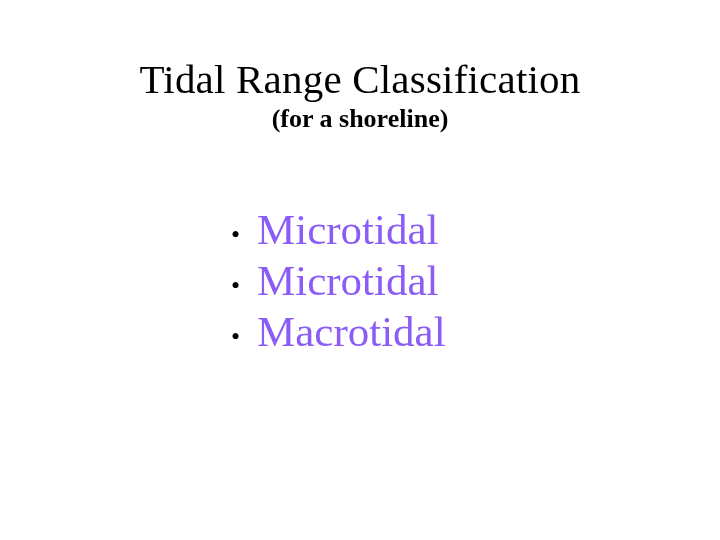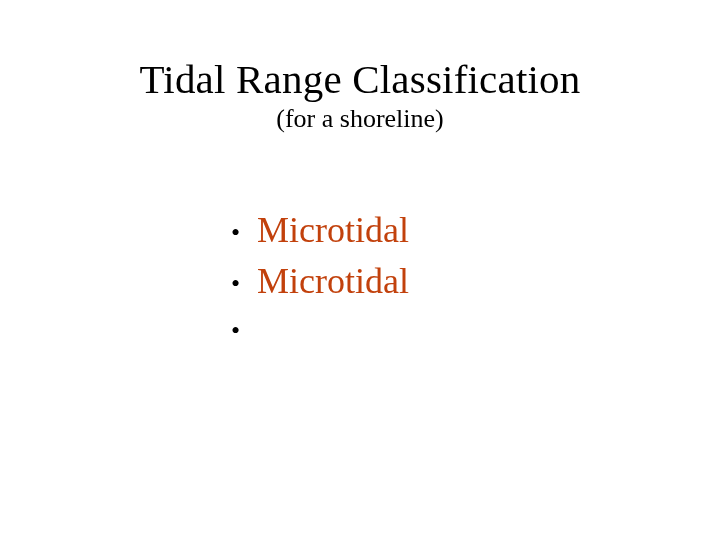--- a/index.html
+++ b/index.html
@@ -33,21 +33,21 @@
     font-size: 41px;
     line-height: 46px;
     font-weight: normal;
     letter-spacing: 0.2px;
     margin: 0;
     color: #000000;
   }
   .slide-subtitle {
     font-size: 26px;
     line-height: 30px;
-    font-weight: normal;
+    font-weight: bold;
     margin: 0;
     margin-top: 2px;
     color: #000000;
   }
   .bullet-block {
     position: absolute;
     left: 231px;
     top: 204px;
     width: 420px;
   }
@@ -60,23 +60,23 @@
     width: 26px;
     flex: 0 0 26px;
     font-size: 26px;
     line-height: 36px;
     color: #000000;
     text-align: left;
     position: relative;
     top: -1px;
   }
   .bullet-label {
-    font-size: 36px;
+    font-size: 43px;
     line-height: 36px;
-    color: #c2410c;
+    color: #8b5cf6;
     white-space: nowrap;
   }
 </style>
 </head>
 <body>
 
 <div class="slide">
 
   <div class="title-block">
     <h1 class="slide-title">Tidal Range Classification</h1>
@@ -90,17 +90,18 @@
       <span class="bullet-label">Microtidal</span>
     </div>
 
     <div class="bullet-row">
       <span class="bullet-mark">•</span>
       <span class="bullet-label">Microtidal</span>
     </div>
 
     <div class="bullet-row">
       <span class="bullet-mark">•</span>
+      <span class="bullet-label">Macrotidal</span>
     </div>
 
   </div>
 
 </div>
 
 </body></html>

